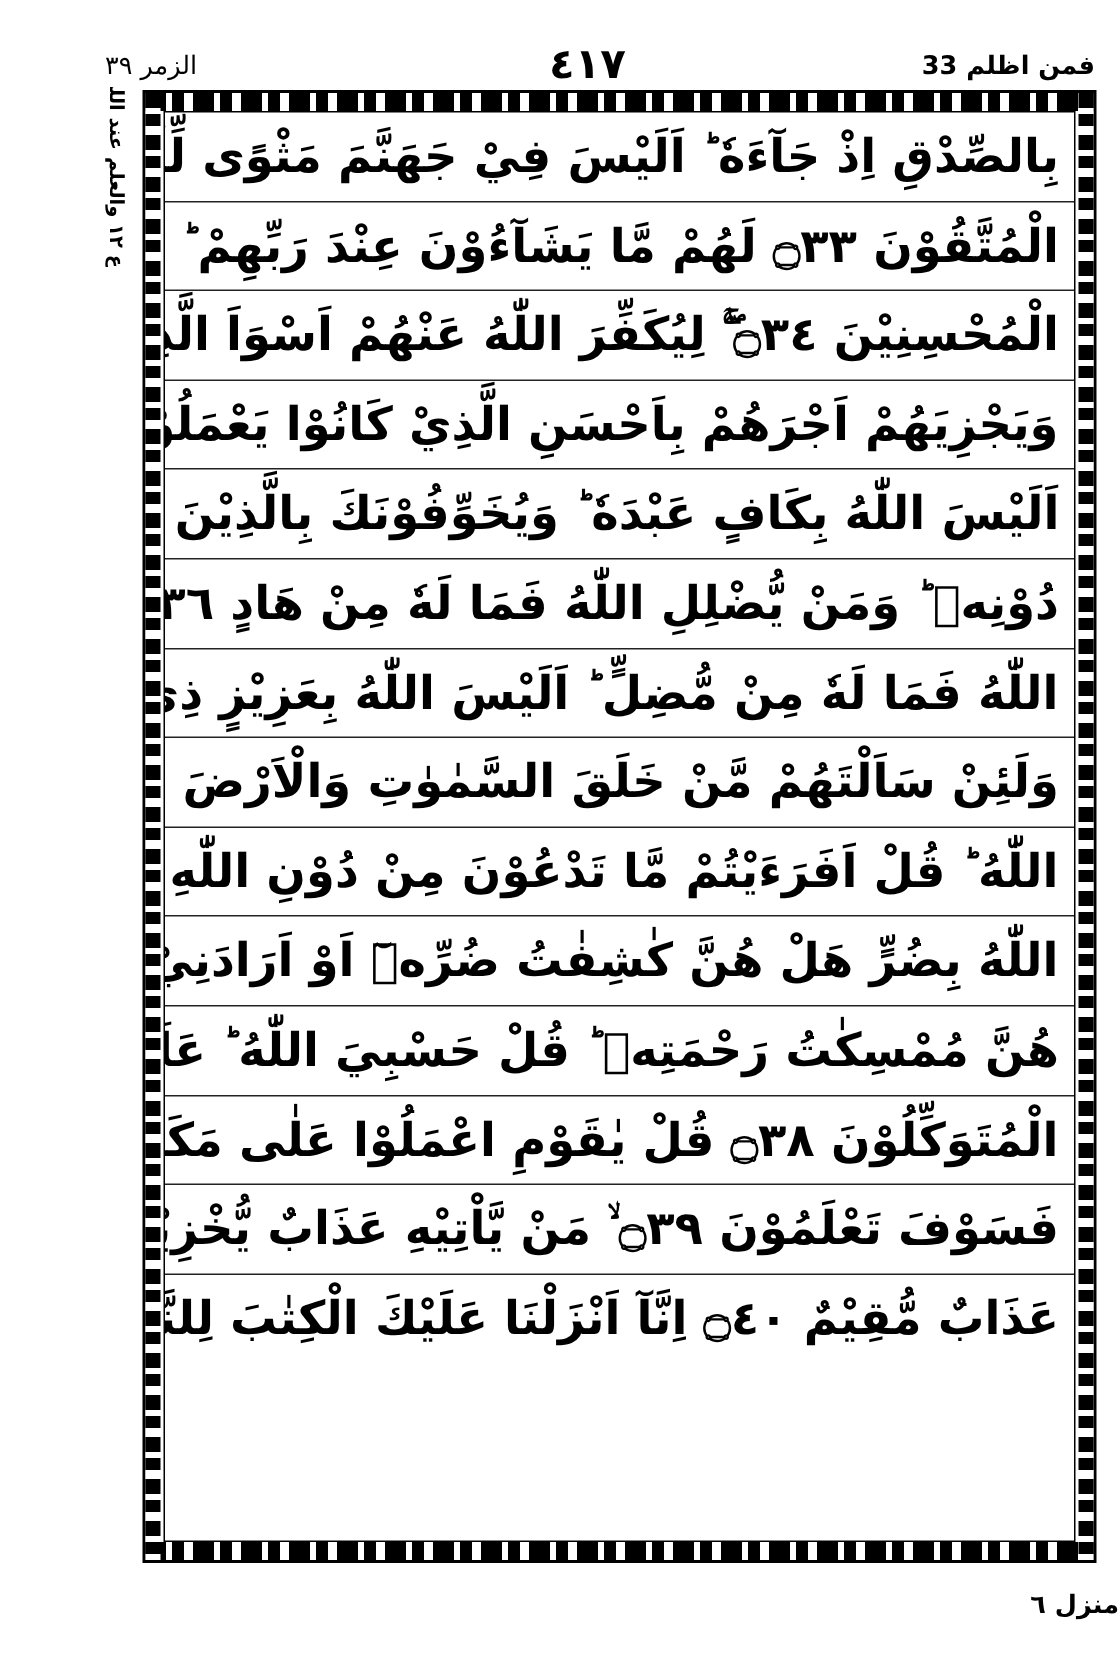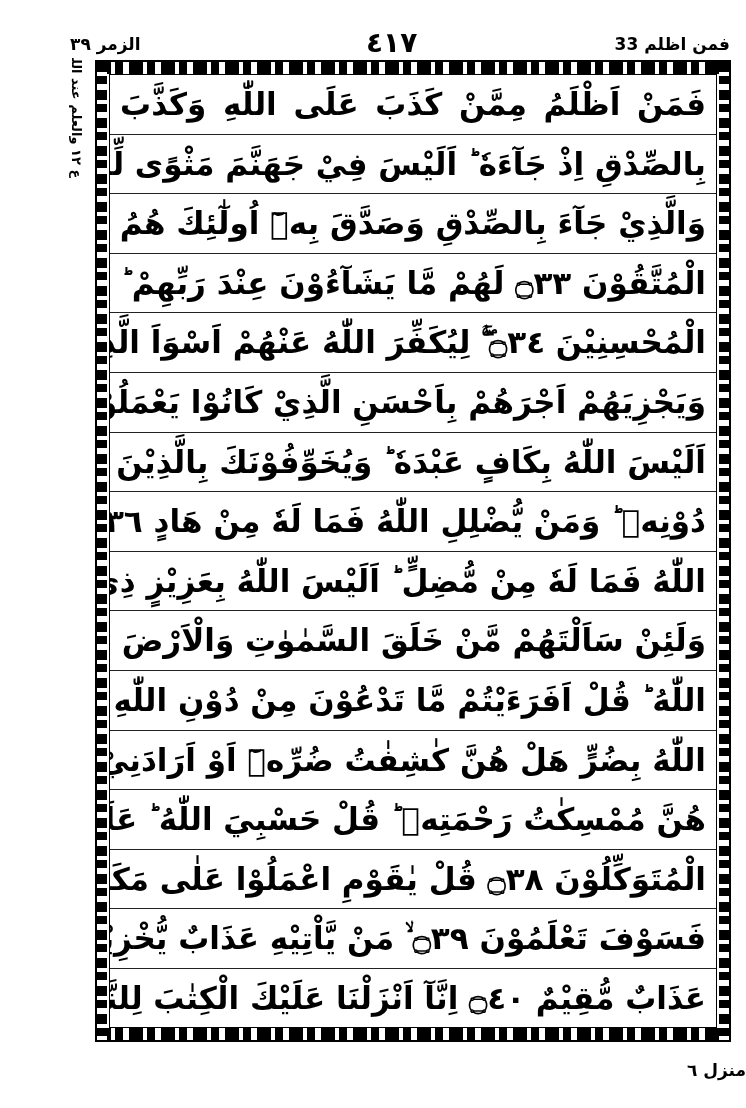--- a/index.html
+++ b/index.html
@@ -1,20 +1,20 @@
 <!DOCTYPE html>
 <html><head>
   <meta charset="utf-8">
   <style>
     html, body { margin:0; padding:0; background:#ffffff; }
     body { width:746px; height:1108px; position:relative; overflow:hidden;
            font-family:"DejaVu Sans", sans-serif; color:#000; }
 
     .header { position:absolute; top:20px; left:70px; width:660px; height:40px; }
-    .hdr-left { position:absolute; left:0; top:14px; font-size:17px; font-weight:bold; direction:rtl; }
+    .hdr-left { position:absolute; left:0; top:14px; font-size:17px; font-weight:normal; direction:rtl; }
     .hdr-center { position:absolute; left:272px; top:6px; font-size:28px; font-weight:bold; direction:rtl; letter-spacing:1px;margin-left:24px; }
     .hdr-right { position:absolute; right:0; top:14px; font-size:17px; font-weight:bold; direction:rtl; }
 
     .margin-note { position:absolute; left:60px; top:58px; width:24px; height:120px;
                    writing-mode:vertical-rl; font-size:13px; font-weight:bold; direction:rtl;
                    overflow:hidden; white-space:nowrap; }
 
     .frame { position:absolute; left:95px; top:60px; width:636px; height:982px;
              border:2px solid #000; box-sizing:border-box; background:#fff; }
     .frame-ornament-top, .frame-ornament-bottom {
@@ -54,23 +54,21 @@
 
 <div class="margin-note">ع ١٢ والعلم عند الله</div>
 
 <div class="frame">
   <div class="frame-ornament-top"></div>
   <div class="frame-ornament-bottom"></div>
   <div class="frame-ornament-left"></div>
   <div class="frame-ornament-right"></div>
 
   <div class="text-area">
-    <div class="line">فَمَنْ اَظْلَمُ مِمَّنْ كَذَبَ عَلَى اللّٰهِ وَكَذَّبَ</div>
     <div class="line">بِالصِّدْقِ اِذْ جَآءَهٗ ؕ اَلَيْسَ فِيْ جَهَنَّمَ مَثْوًى لِّلْكٰفِرِيْنَ ۝٣٢</div>
-    <div class="line">وَالَّذِيْ جَآءَ بِالصِّدْقِ وَصَدَّقَ بِهٖٓ اُولٰٓئِكَ هُمُ</div>
     <div class="line">الْمُتَّقُوْنَ ۝٣٣ لَهُمْ مَّا يَشَآءُوْنَ عِنْدَ رَبِّهِمْ ؕ ذٰلِكَ جَزٰٓؤُا</div>
     <div class="line">الْمُحْسِنِيْنَ ۝٣٤ ۚۖ لِيُكَفِّرَ اللّٰهُ عَنْهُمْ اَسْوَاَ الَّذِيْ عَمِلُوْا</div>
     <div class="line">وَيَجْزِيَهُمْ اَجْرَهُمْ بِاَحْسَنِ الَّذِيْ كَانُوْا يَعْمَلُوْنَ ۝٣٥</div>
     <div class="line">اَلَيْسَ اللّٰهُ بِكَافٍ عَبْدَهٗ ؕ وَيُخَوِّفُوْنَكَ بِالَّذِيْنَ مِنْ</div>
     <div class="line">دُوْنِهٖ ؕ وَمَنْ يُّضْلِلِ اللّٰهُ فَمَا لَهٗ مِنْ هَادٍ ۝٣٦ ۚ وَمَنْ يَّهْدِ</div>
     <div class="line">اللّٰهُ فَمَا لَهٗ مِنْ مُّضِلٍّ ؕ اَلَيْسَ اللّٰهُ بِعَزِيْزٍ ذِي انْتِقَامٍ ۝٣٧</div>
     <div class="line">وَلَئِنْ سَاَلْتَهُمْ مَّنْ خَلَقَ السَّمٰوٰتِ وَالْاَرْضَ لَيَقُوْلُنَّ</div>
     <div class="line">اللّٰهُ ؕ قُلْ اَفَرَءَيْتُمْ مَّا تَدْعُوْنَ مِنْ دُوْنِ اللّٰهِ اِنْ اَرَادَنِيَ</div>
     <div class="line">اللّٰهُ بِضُرٍّ هَلْ هُنَّ كٰشِفٰتُ ضُرِّهٖٓ اَوْ اَرَادَنِيْ بِرَحْمَةٍ هَلْ</div>
     <div class="line">هُنَّ مُمْسِكٰتُ رَحْمَتِهٖ ؕ قُلْ حَسْبِيَ اللّٰهُ ؕ عَلَيْهِ يَتَوَكَّلُ</div>

